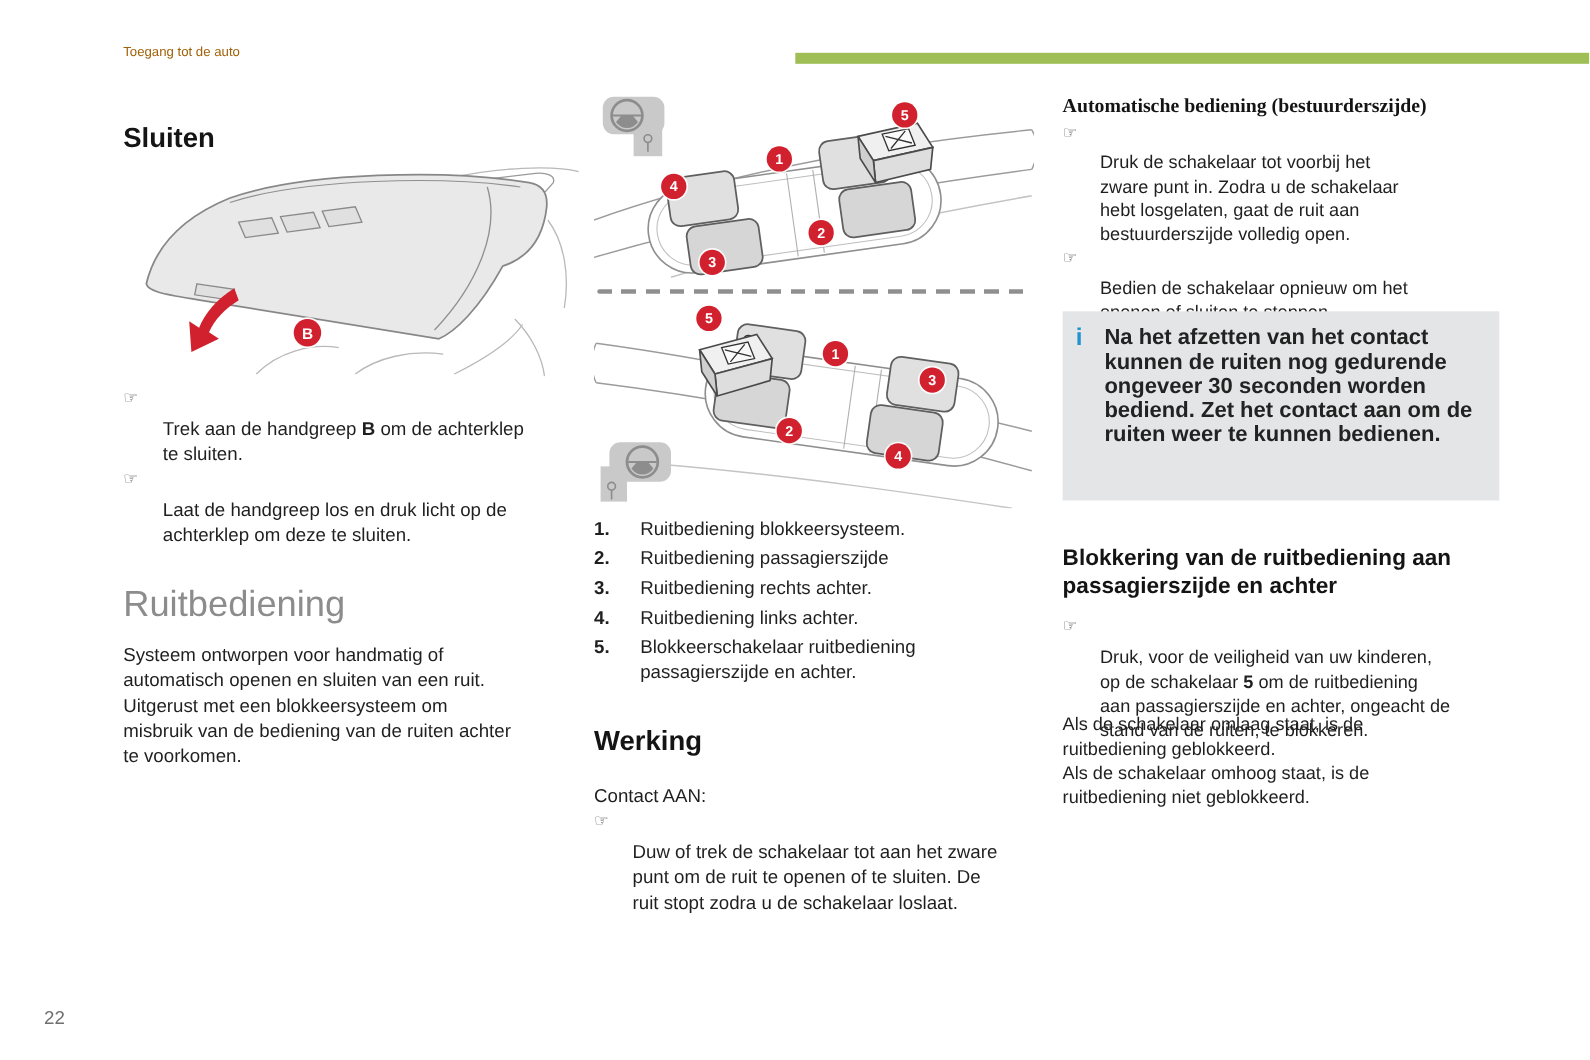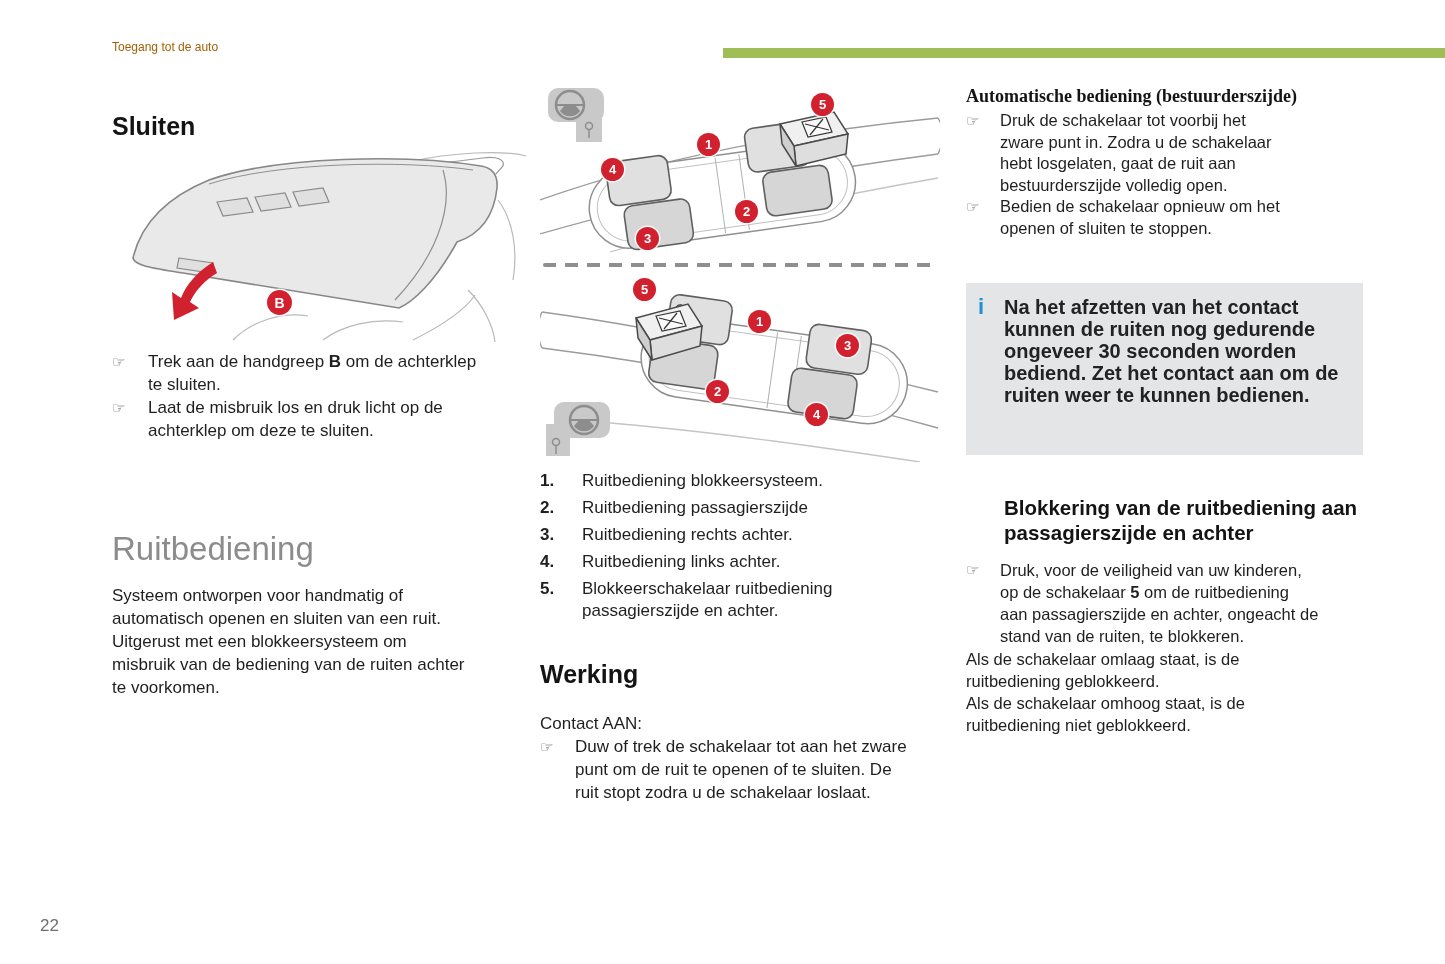--- a/index.html
+++ b/index.html
@@ -14,38 +14,38 @@
   body{font-family:"Liberation Sans","DejaVu Sans",sans-serif;color:var(--ink);}
   .page{position:relative;width:1445px;height:964px;background:#ffffff;overflow:hidden;}
 
   .running-header{position:absolute;left:112px;top:40px;font-size:12px;color:#a16207;}
   .green-bar{position:absolute;left:723px;top:48px;width:722px;height:10px;background:var(--green);}
 
   .h-bold{position:absolute;font-weight:bold;color:#141414;}
   .h-sluiten{left:112px;top:84px;font-size:25px;margin-top:28px;}
   .h-werking{left:540px;top:660px;font-size:25px;}
   .h-auto{left:966px;top:86px;font-size:18px;white-space:nowrap;font-family:Liberation Serif, serif;}
-  .h-blok{left:966px;top:495px;font-size:20.5px;line-height:25px;width:372px;margin-left:38px;}
+  .h-blok{left:966px;top:495px;font-size:20.5px;line-height:25px;width:372px;}
   .h-gray{position:absolute;left:112px;top:530px;font-size:33px;font-weight:400;color:var(--gray-head);}
 
   .body-text{font-size:17px;line-height:23px;color:var(--ink);}
   .p-ruit{position:absolute;left:112px;top:584px;width:358px;}
   .p-contact{position:absolute;left:540px;top:712px;}
   .p-blok{position:absolute;left:966px;top:648px;width:330px;font-size:16.5px;line-height:22px;}
 
   .bullets{position:absolute;display:flex;flex-direction:column;}
   .bullets-left{left:112px;top:350px;width:406px;}
   .bullets-werking{left:540px;top:735px;width:398px;}
   .bullets-auto{left:966px;top:110px;width:400px;font-size:16.5px;}
   .bullets-blok{left:966px;top:559px;width:400px;font-size:16.5px;}
   .bullet-row{display:flex;align-items:flex-start;}
   .hand{flex:0 0 36px;color:#5a5a5a;font-size:15px;line-height:23px;}
   .bullets-auto .hand,.bullets-blok .hand{flex:0 0 34px;line-height:22px;}
   .bullets-werking .hand{flex:0 0 35px;}
-  .bullet-text{line-height:23px;}
+  .bullet-text{line-height:23px;margin-top:28px;}
   .bullets-left .bullet-text{max-width:335px;}
   .bullets-werking .bullet-text{max-width:340px;}
   .bullets-auto .bullet-text{max-width:290px;line-height:21.5px;}
   .bullets-blok .bullet-text{max-width:320px;line-height:22px;}
 
   .legend{position:absolute;left:540px;top:470px;width:398px;}
   .legend-row{display:flex;margin-bottom:5px;}
   .legend-num{flex:0 0 42px;font-weight:bold;font-size:17px;line-height:22px;}
   .legend-text{font-size:17px;line-height:22px;max-width:330px;}
 
@@ -103,21 +103,21 @@
   </svg>
   <div class="badge badge-b" style="left:267px;top:290px;">B</div>
 
   <div class="bullets bullets-left body-text">
     <div class="bullet-row">
       <span class="hand">☞</span>
       <span class="bullet-text"><span>Trek aan de handgreep </span><b>B</b><span> om de achterklep te sluiten.</span></span>
     </div>
     <div class="bullet-row">
       <span class="hand">☞</span>
-      <span class="bullet-text">Laat de misbruik los en druk licht op de achterklep om deze te sluiten.</span>
+      <span class="bullet-text">Laat de handgreep los en druk licht op de achterklep om deze te sluiten.</span>
     </div>
   </div>
 
   <div class="h-gray">Ruitbediening</div>
   <div class="p-ruit body-text">Systeem ontworpen voor handmatig of automatisch openen en sluiten van een ruit. Uitgerust met een blokkeersysteem om misbruik van de bediening van de ruiten achter te voorkomen.</div>
 
   <svg class="fig fig-switch-top" width="400" height="188" viewBox="0 0 400 188">
     <g fill="none" stroke="#9b9b9b" stroke-width="1.3">
       <path d="M0,120 C90,88 215,56 398,38"></path>
       <path d="M0,154 C110,122 245,94 398,74"></path>

